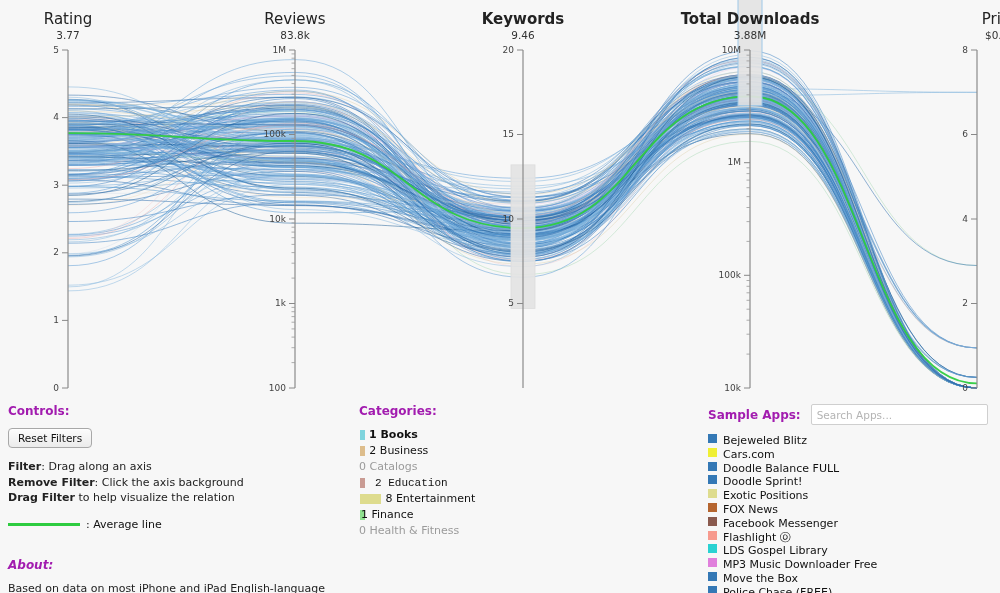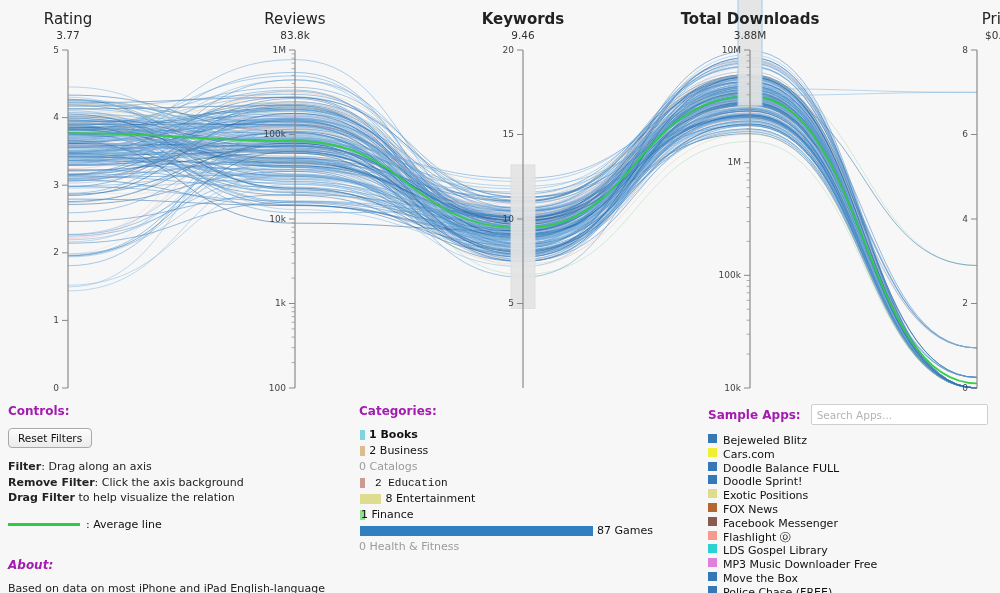--- a/index.html
+++ b/index.html
@@ -476,24 +476,20 @@
         <span class="cat-text" style="left: 16px; font-family: Liberation Mono, monospace;">2 Education</span>
       </div>
       <div class="cat-row on">
         <div class="cat-bar" style="left: 1px; width: 21.4253px; background: rgb(222, 220, 142);"></div>
         <span class="cat-text" style="left: 26.4253px;">8 Entertainment</span>
       </div>
       <div class="cat-row on">
         <div class="cat-bar" style="left: 1px; width: 5px; background: rgb(142, 224, 142);"></div>
         <span class="cat-text" style="left: 2px;">1 Finance</span>
       </div>
-      <div class="cat-row on">
-        <div class="cat-bar" style="left: 1px; width: 233px; background: rgb(47, 127, 193);"></div>
-        <span class="cat-text" style="left: 238px;">87 Games</span>
-      </div>
       <div class="cat-row off">
         <span class="cat-text" style="left: 0px;">0 Health &amp; Fitness</span>
       </div>
     </div>
 </div>
 
 <div class="panel" id="panel-apps">
   <div class="apps-head-row">
     <span class="panel-head" style="margin:0">Sample Apps:</span>
     <input class="search-box" type="text" placeholder="Search Apps..." style="">

